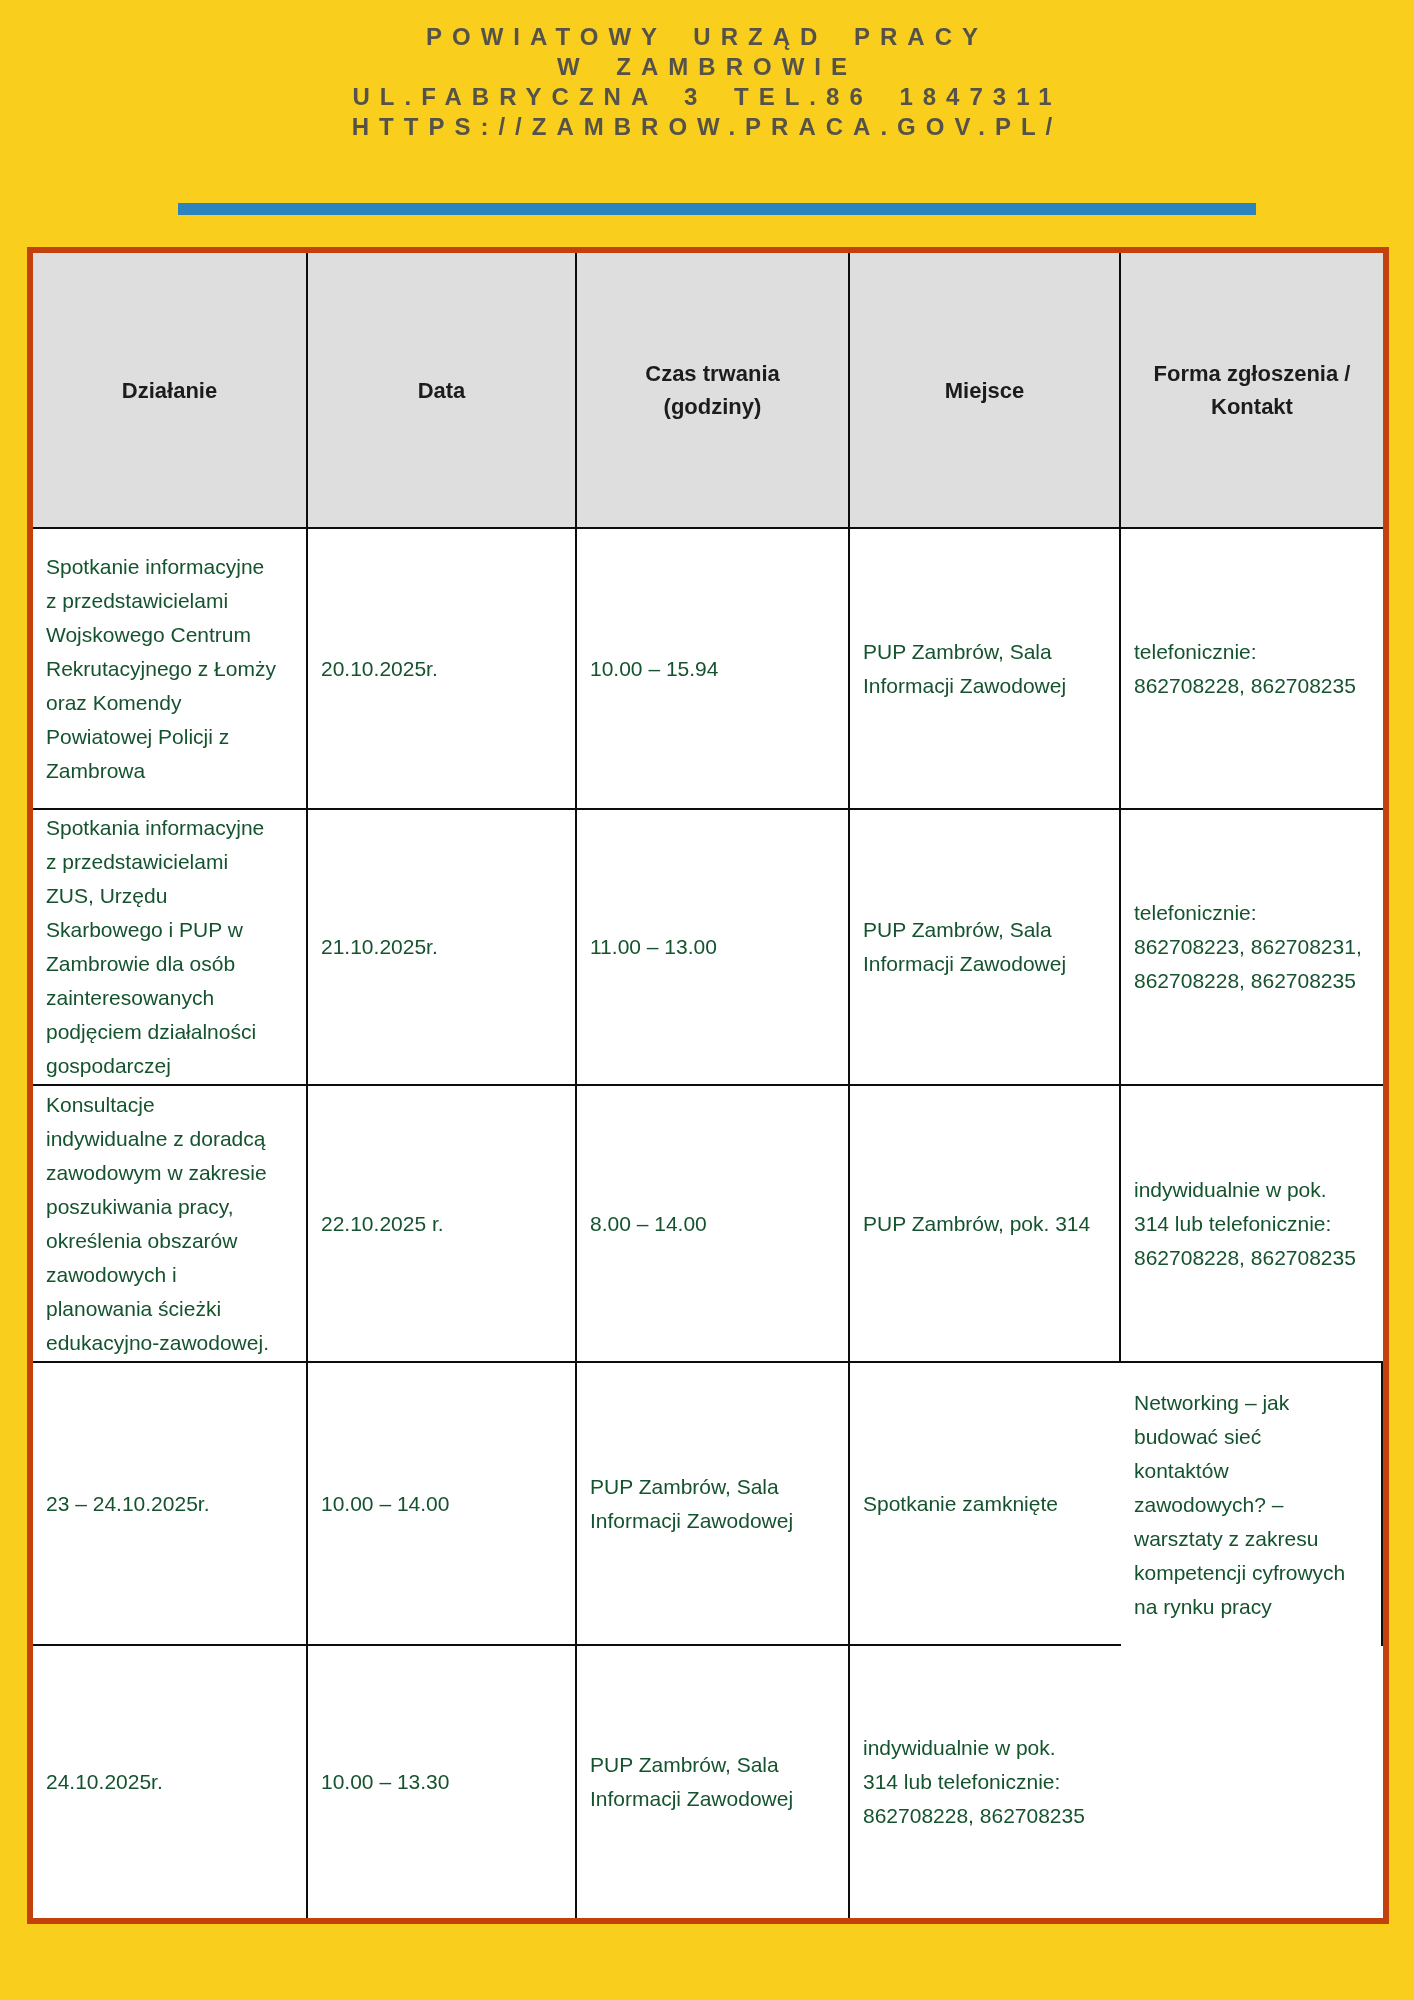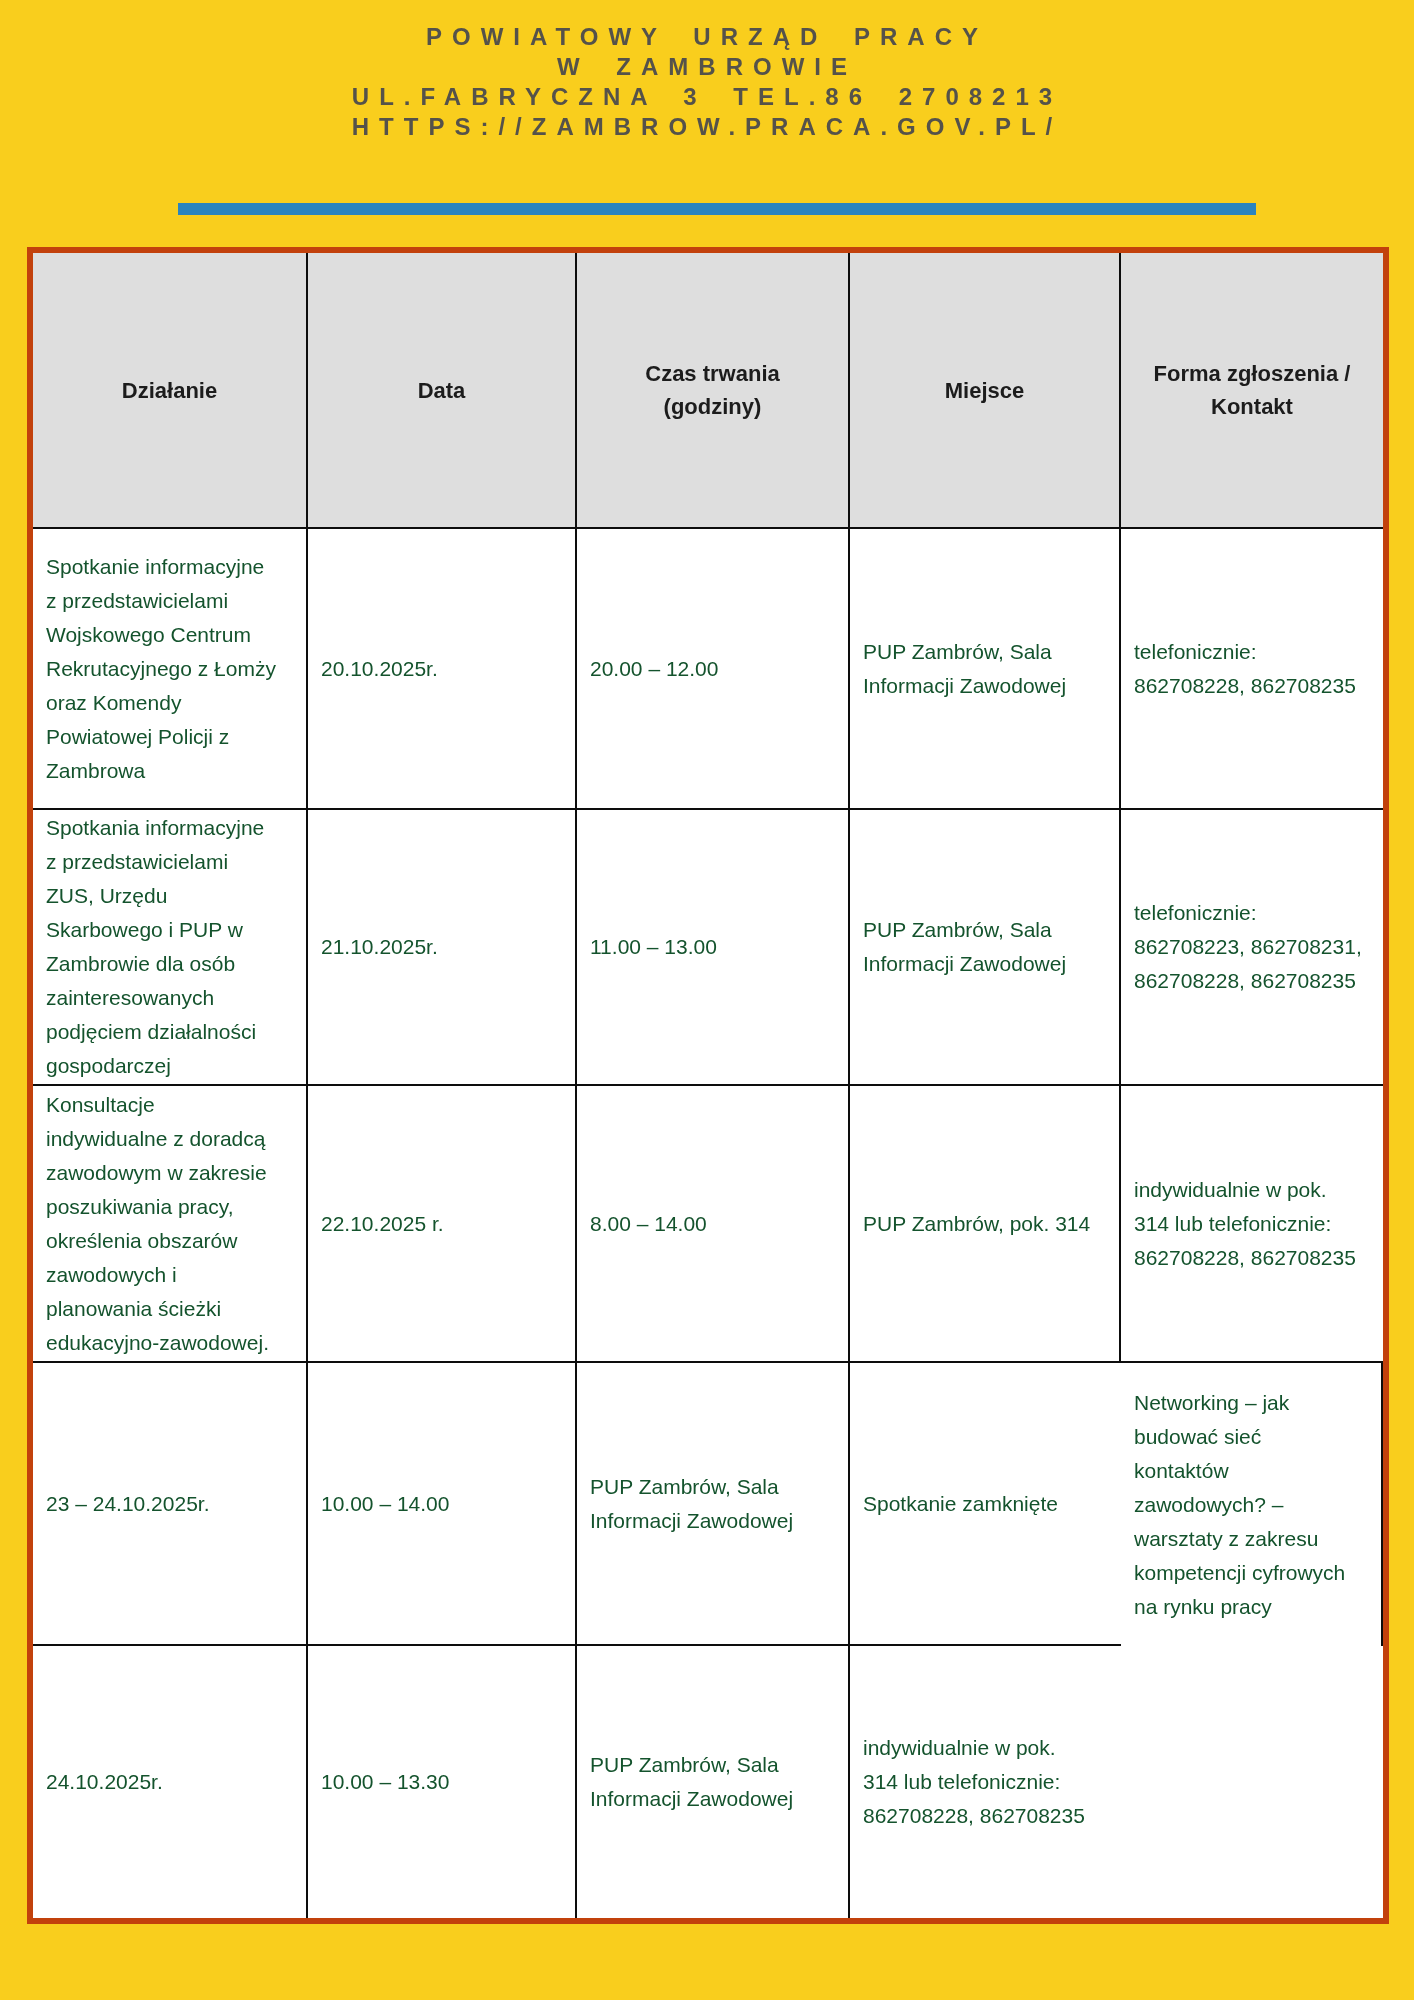--- a/index.html
+++ b/index.html
@@ -59,21 +59,21 @@
   }
 </style>
 </head>
 <body>
 
 <div class="page">
 
   <div class="masthead">
     <span class="line">POWIATOWY URZĄD PRACY</span>
     <span class="line">W ZAMBROWIE</span>
-    <span class="line">UL.FABRYCZNA 3 TEL.86 2708213</span>
+    <span class="line">UL.FABRYCZNA 3 TEL.86 1847311</span>
     <span class="line">HTTPS://ZAMBROW.PRACA.GOV.PL/</span>
   </div>
 
   <div class="divider"></div>
 
   <div class="schedule">
 
     <div class="cell head">Działanie</div>
     <div class="cell head">Data</div>
     <div class="cell head">Czas trwania
@@ -83,21 +83,21 @@
 Kontakt</div>
 
     <div class="cell">Spotkanie informacyjne
 z przedstawicielami
 Wojskowego Centrum
 Rekrutacyjnego z Łomży
 oraz Komendy
 Powiatowej Policji z
 Zambrowa</div>
     <div class="cell">20.10.2025r.</div>
-    <div class="cell">20.00 – 12.00</div>
+    <div class="cell">10.00 – 15.94</div>
     <div class="cell">PUP Zambrów, Sala
 Informacji Zawodowej</div>
     <div class="cell last-col">telefonicznie:
 862708228, 862708235</div>
 
     <div class="cell">Spotkania informacyjne
 z przedstawicielami
 ZUS, Urzędu
 Skarbowego i PUP w
 Zambrowie dla osób

